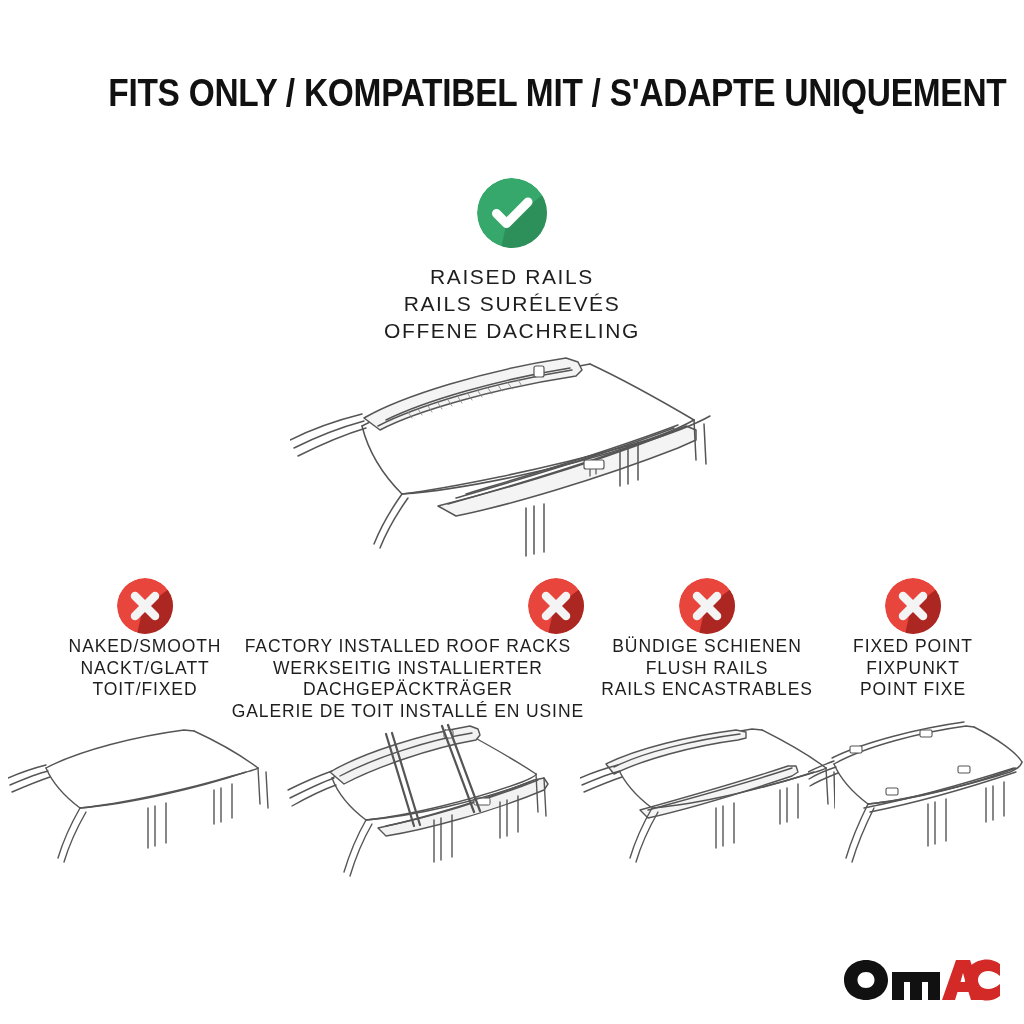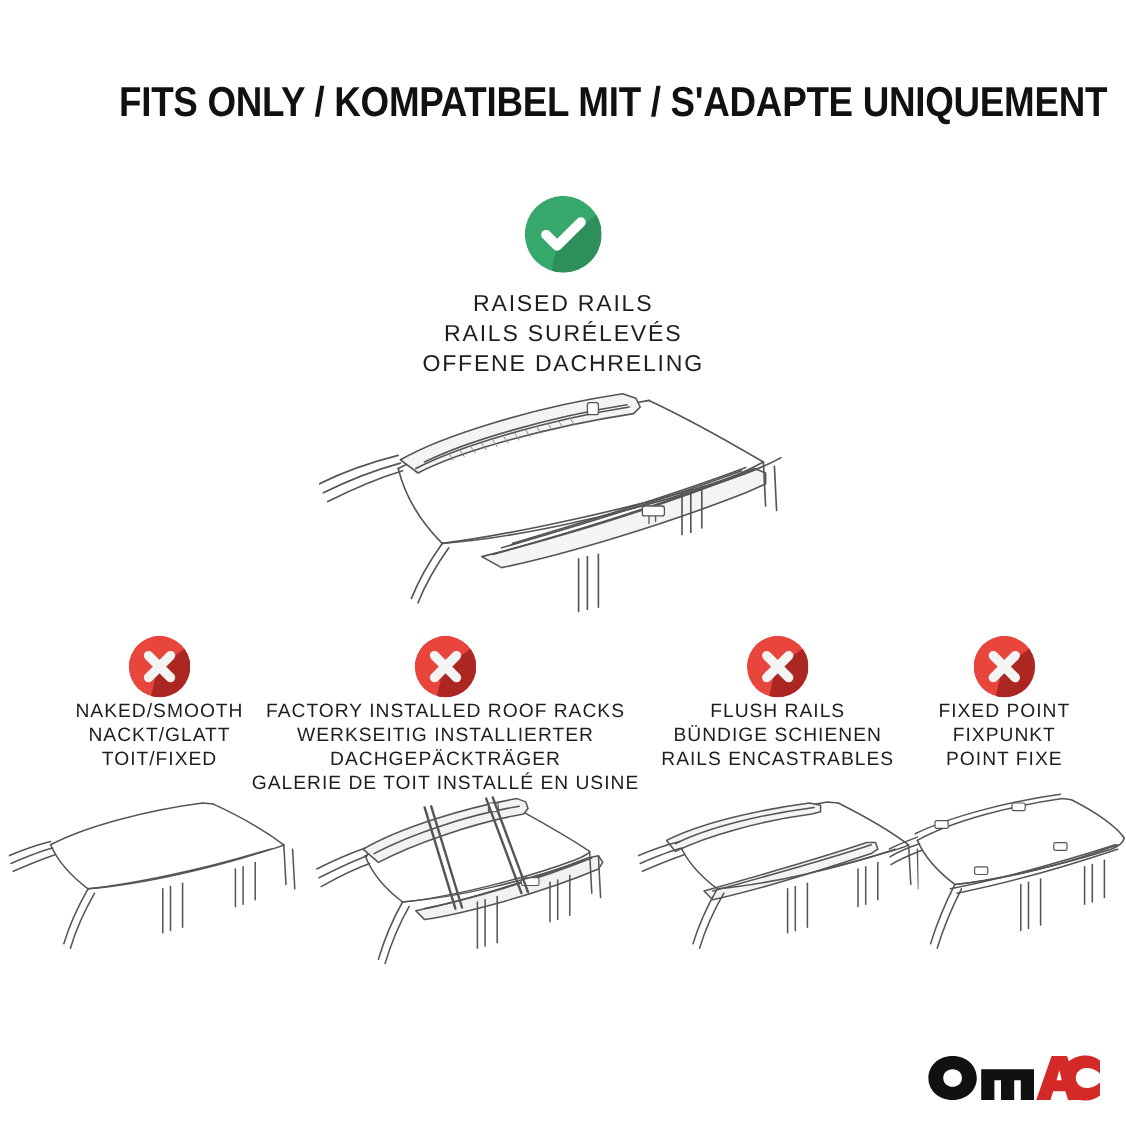--- a/index.html
+++ b/index.html
@@ -107,21 +107,21 @@
     text-align: center;
     font-size: 17.5px;
     line-height: 21.5px;
     letter-spacing: 0.9px;
     color: #1e1e1e;
     white-space: nowrap;
   }
 
   
   #reject-col-0 { left: 45px;  width: 200px; }
-  #reject-col-1 { left: 245px; width: 320px; }
+  #reject-col-1 { left: 264px; width: 320px; align-items: flex-end; }
   #reject-col-2 { left: 592px; width: 230px; }
   #reject-col-3 { left: 833px; width: 160px; }
 
   
   .bottom-illus {
     position: absolute;
     top: 718px;
   }
   #bottom-illus-0 { left: 8px;   width: 265px; height: 190px; }
   #bottom-illus-1 { left: 282px; width: 280px; height: 195px; }
@@ -266,22 +266,22 @@
       <svg class="glyph" viewBox="0 0 56 56" xmlns="http://www.w3.org/2000/svg" aria-hidden="true">
         <circle cx="28" cy="28" r="28" fill="#e8453c"></circle>
         <path d="M26 30 L56 8 L56 56 L20 56 Z" fill="#9e1f1c" opacity="0.8"></path>
         <g stroke="#f4f4f4" stroke-width="8.5" stroke-linecap="round">
           <line x1="18" y1="18" x2="38" y2="38"></line>
           <line x1="38" y1="18" x2="18" y2="38"></line>
         </g>
       </svg>
     </div>
     <div class="reject-labels">
+      <div>BÜNDIGE SCHIENEN</div>
       <div>FLUSH RAILS</div>
-      <div>BÜNDIGE SCHIENEN</div>
       <div>RAILS ENCASTRABLES</div>
     </div>
   </div>
 
   <div class="reject-col" id="reject-col-3">
     <div class="badge reject-badge">
       <svg class="glyph" viewBox="0 0 56 56" xmlns="http://www.w3.org/2000/svg" aria-hidden="true">
         <circle cx="28" cy="28" r="28" fill="#e8453c"></circle>
         <path d="M26 30 L56 8 L56 56 L20 56 Z" fill="#9e1f1c" opacity="0.8"></path>
         <g stroke="#f4f4f4" stroke-width="8.5" stroke-linecap="round">

